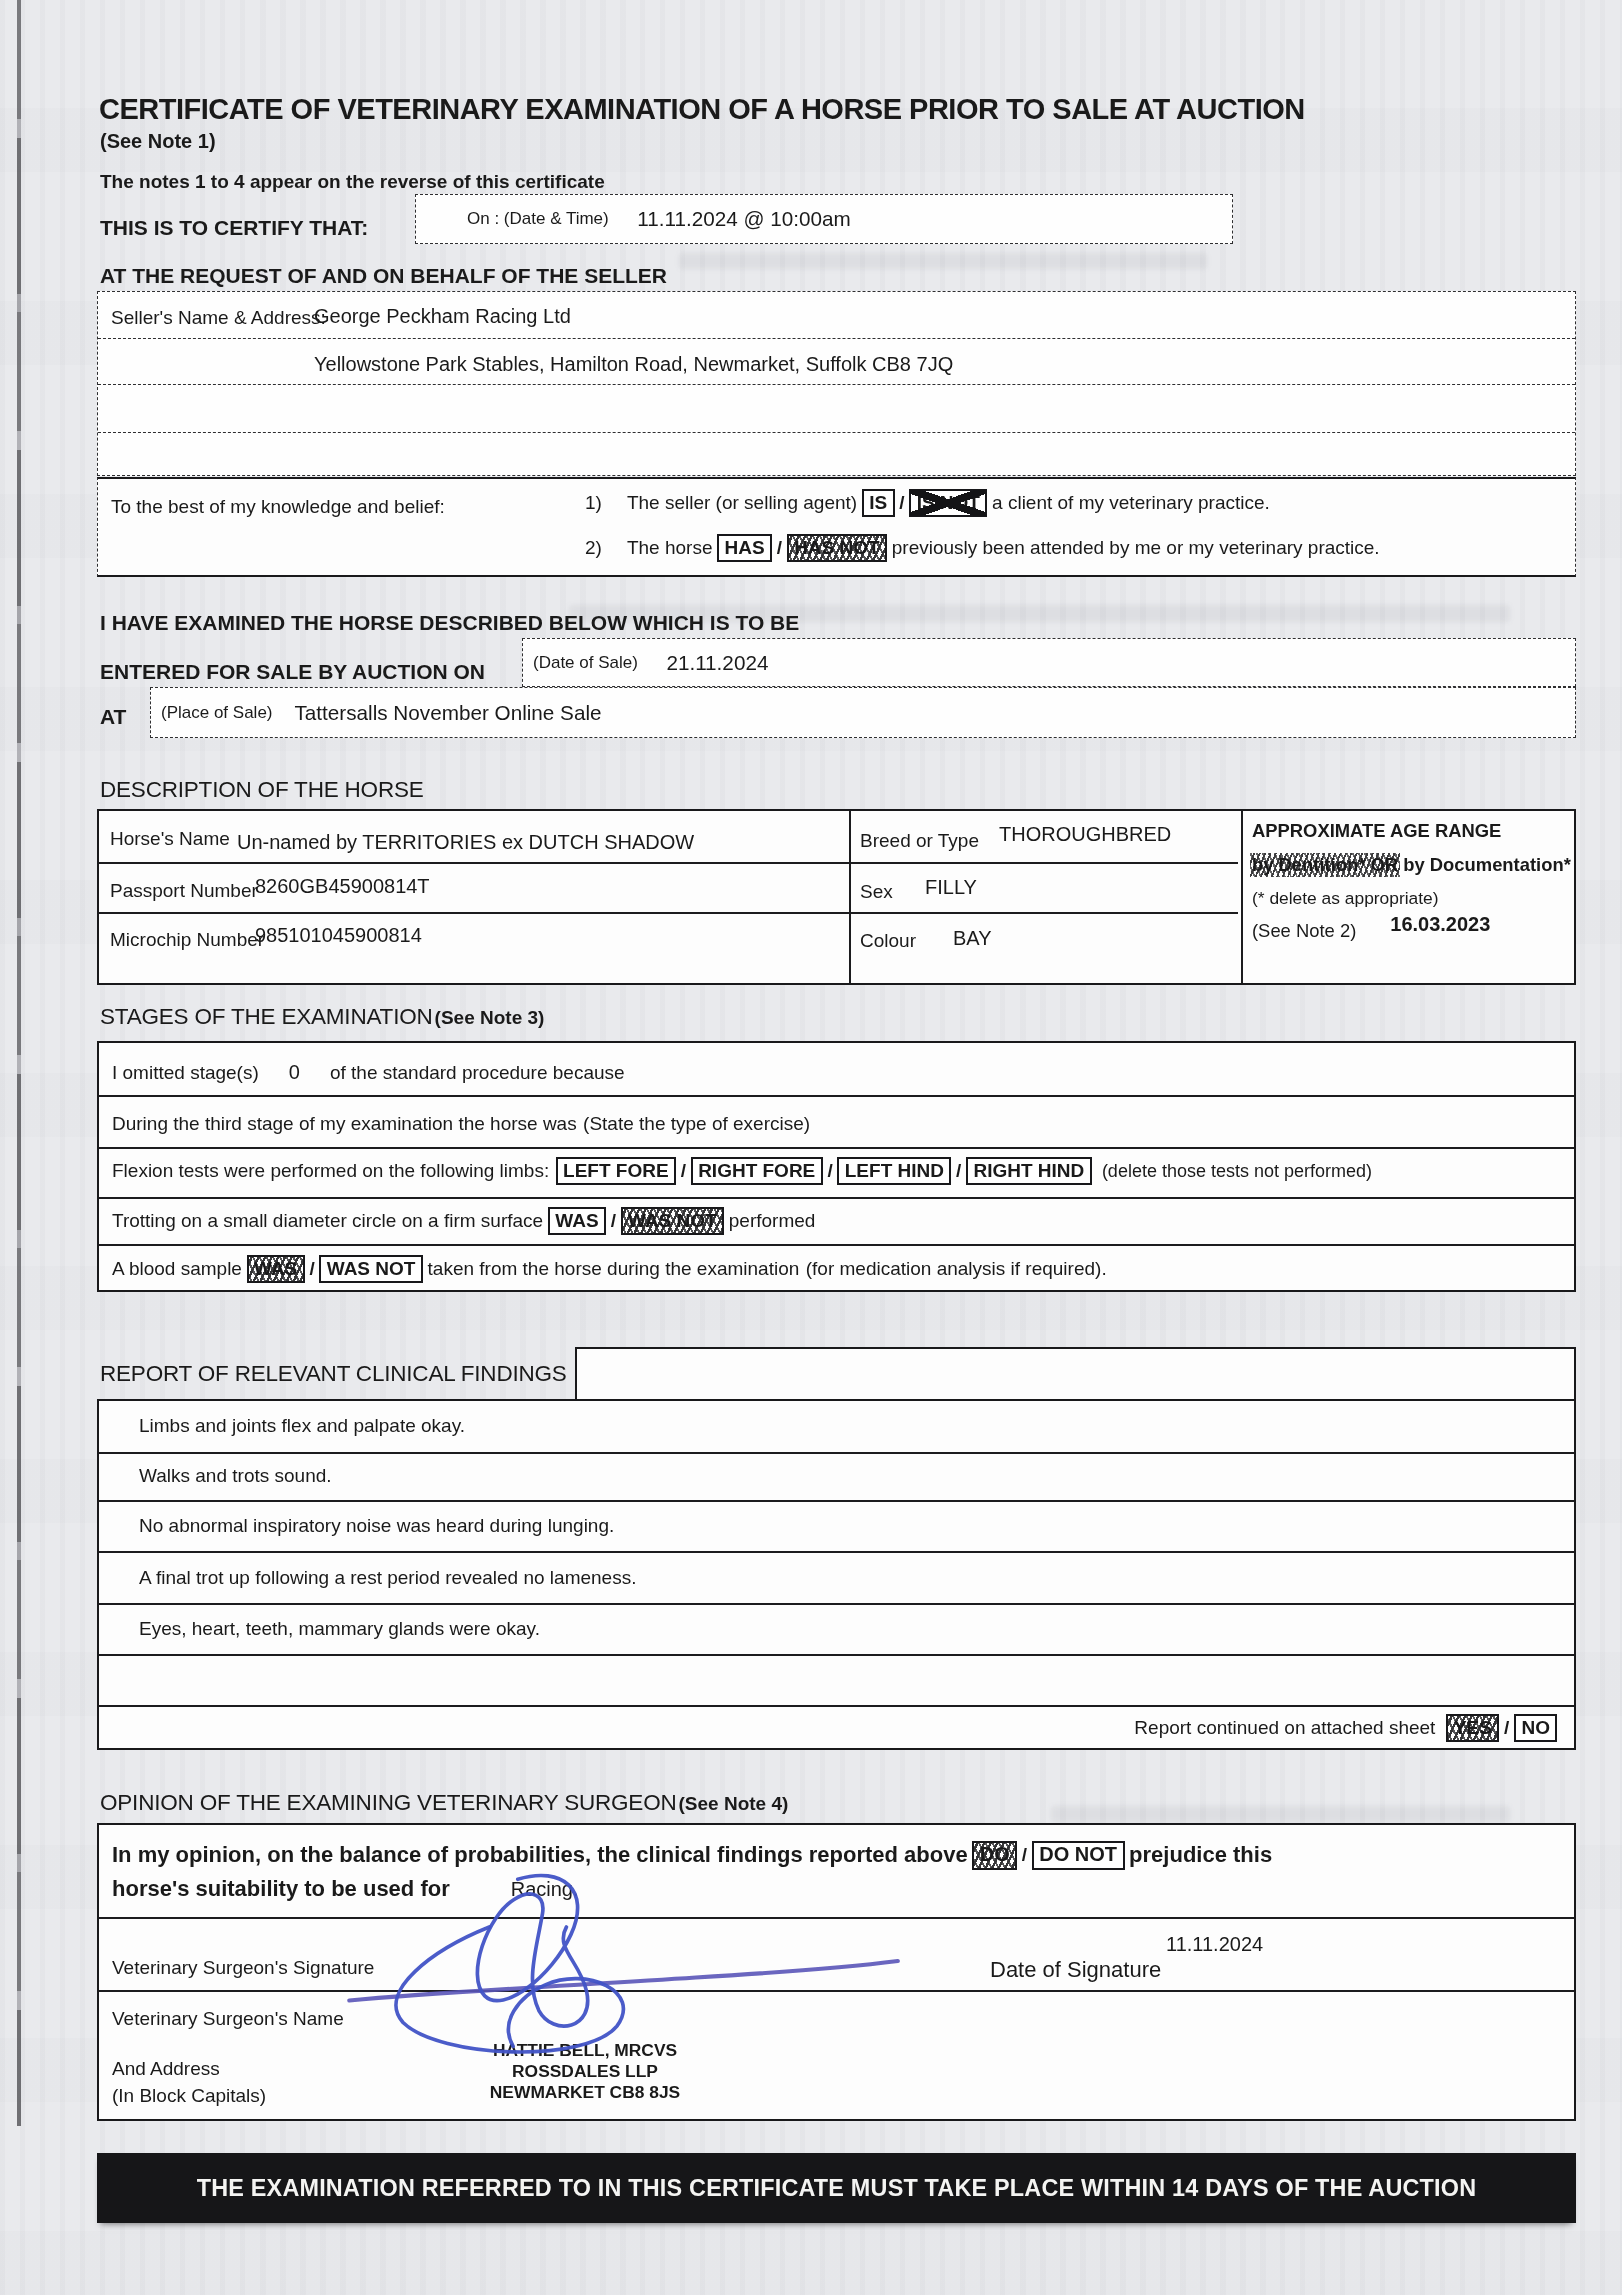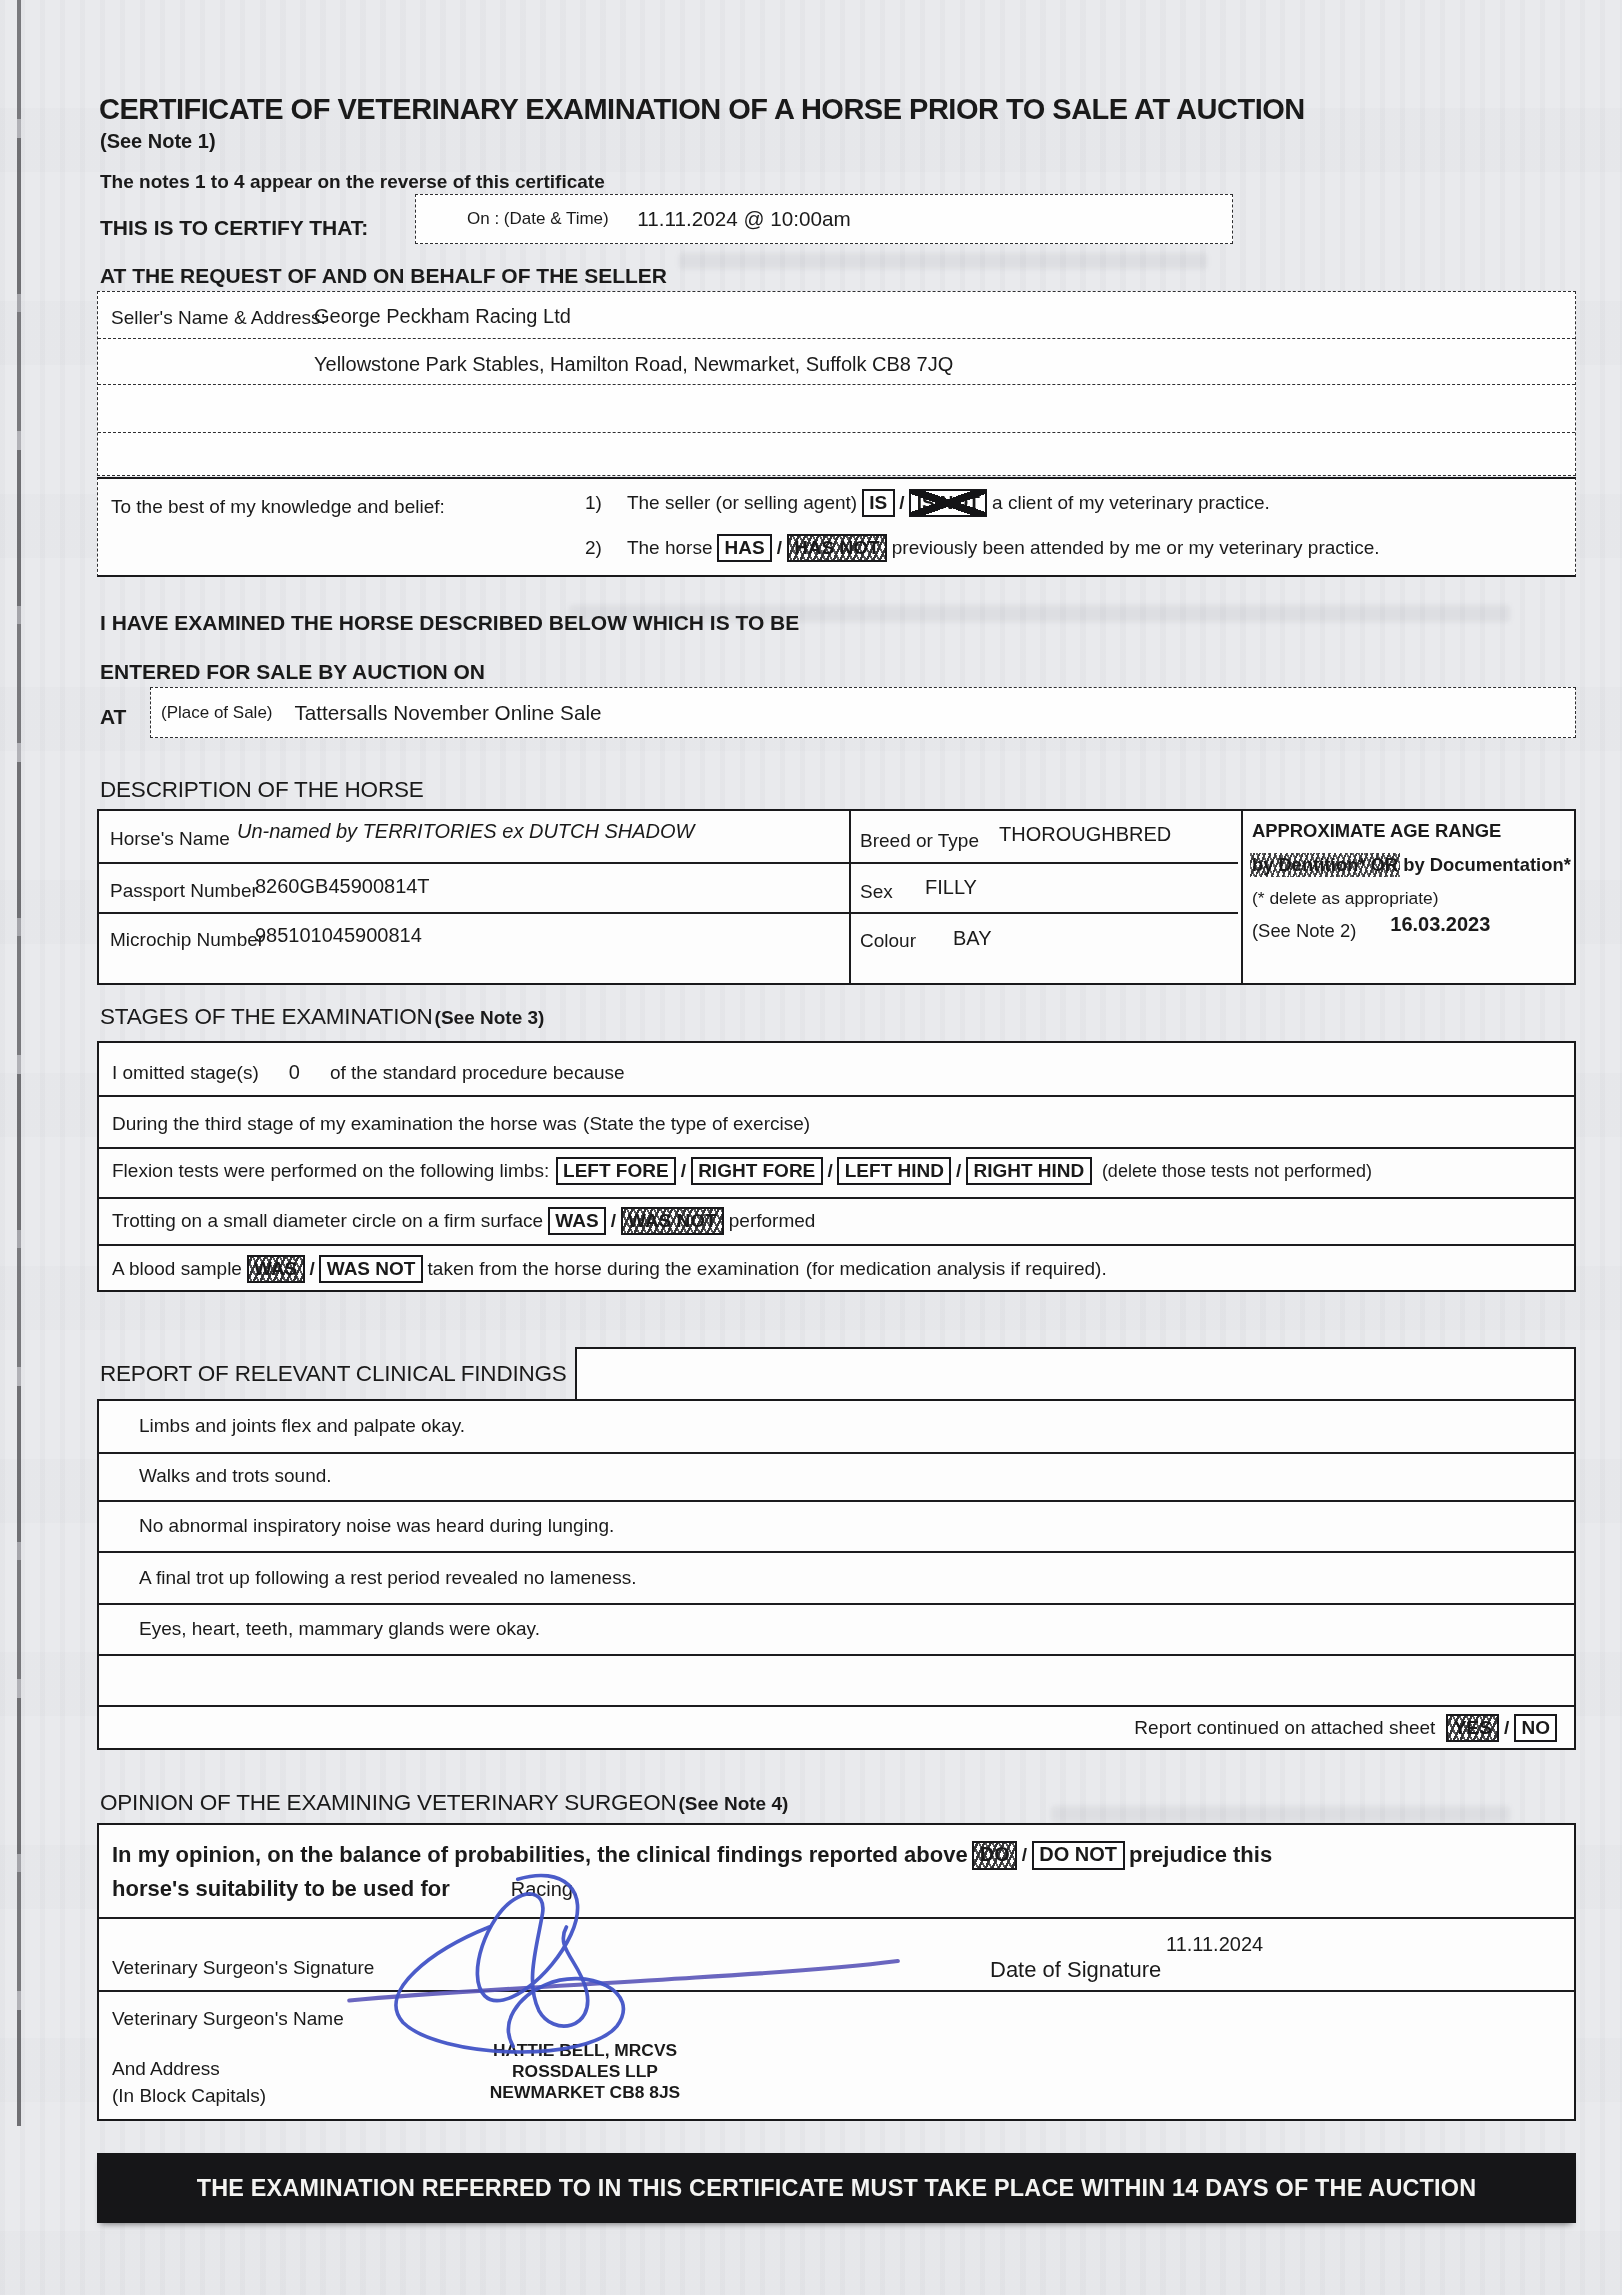--- a/index.html
+++ b/index.html
@@ -127,38 +127,44 @@
       <span class="lbl" style="margin-right:25px;">2)</span>
       <span class="lbl">The horse</span>
       <span class="opt"><span>HAS</span></span>
       <span class="sep">/</span>
       <span class="opt xout"><span>HAS NOT</span></span>
       <span class="lbl">previously been attended by me or my veterinary practice.</span>
     </div>
   </div>
 
   <div class="abs b" style="left:100px; top:611px; font-size:21px;">I HAVE EXAMINED THE HORSE DESCRIBED BELOW WHICH IS TO BE</div>
+  <div class="dashed-box" style="left:522px; top:638px; width:1054px; height:49px;">
+    <div class="inline-row" style="height:100%; padding-left:10px;">
+      <span class="small-lbl">(Date of Sale)</span>
+      <span style="font-size:20.7px; margin-left:28.5px;">21.11.2024</span>
+    </div>
+  </div>
   <div class="abs b" style="left:100px; top:660px; font-size:21px;">ENTERED FOR SALE BY AUCTION ON</div>
   <div class="dashed-box" style="left:150px; top:687px; width:1426px; height:51px;">
     <div class="inline-row" style="height:100%; padding-left:10px;">
       <span class="small-lbl">(Place of Sale)</span>
       <span style="font-size:20.7px; margin-left:22px;">Tattersalls November Online Sale</span>
     </div>
   </div>
   <div class="abs b" style="left:100px; top:705px; font-size:21px;">AT</div>
 
   <div class="abs heading" style="left:100px; top:777px;">DESCRIPTION OF THE HORSE</div>
   <div class="solid-box" style="left:97px; top:809px; width:1479px; height:176px;">
     <div class="vline" style="left:750px;"></div>
     <div class="vline" style="left:1142px;"></div>
     <div class="hline" style="top:51px; right:336px;"></div>
     <div class="hline" style="top:101px; right:336px;"></div>
 
     <span class="abs lbl" style="left:11px; top:16.5px;">Horse's Name</span>
-    <span class="abs val" style="left:138px; top:9px;font-style:italic;">Un-named by TERRITORIES ex DUTCH SHADOW</span>
+    <span class="abs val" style="left:138px; top:20px;">Un-named by TERRITORIES ex DUTCH SHADOW</span>
     <span class="abs lbl" style="left:11px; top:69px;">Passport Number</span>
     <span class="abs val" style="left:156px; top:64px;">8260GB45900814T</span>
     <span class="abs lbl" style="left:11px; top:118px;">Microchip Number</span>
     <span class="abs val" style="left:156px; top:113px;">985101045900814</span>
 
     <span class="abs lbl" style="left:761px; top:19px;">Breed or Type</span>
     <span class="abs val" style="left:900px; top:12px;">THOROUGHBRED</span>
     <span class="abs lbl" style="left:761px; top:70px;">Sex</span>
     <span class="abs val" style="left:826px; top:65px;">FILLY</span>
     <span class="abs lbl" style="left:761px; top:119px;">Colour</span>

